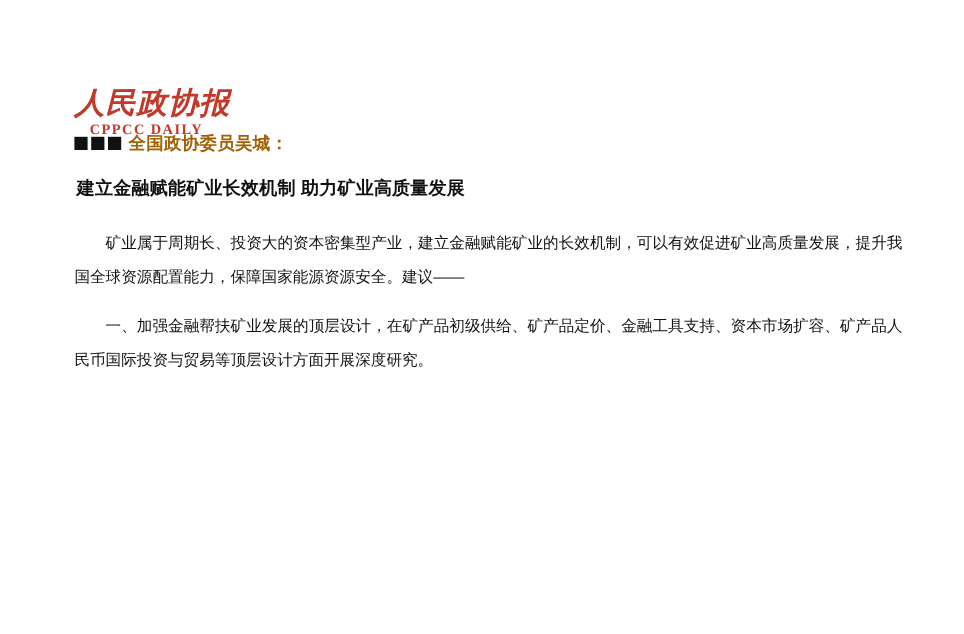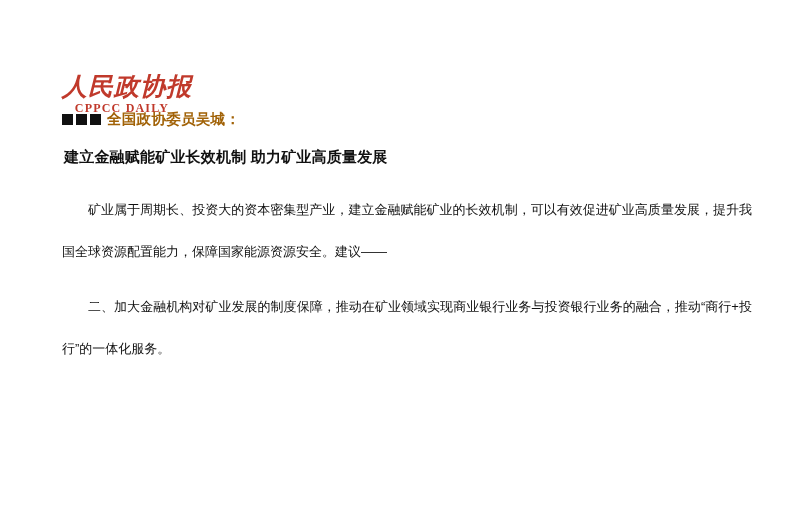--- a/index.html
+++ b/index.html
@@ -79,21 +79,21 @@
   .headline {
     font-size: 15px;
     font-weight: bold;
     color: #111;
     margin-bottom: 22px;
     letter-spacing: 0.2px;
     padding-left: 2px;
   }
   .para {
     font-size: 13px;
-    line-height: 42px;
+    line-height: 28px;
     color: #111;
     text-align: justify;
     margin-bottom: 7px;
     text-indent: 26px;
   }
 </style>
 </head>
 <body>
 
 <div class="page">
@@ -110,16 +110,16 @@
           <i></i>
           <i></i>
           <i></i>
         </span>
       <span class="byline-text">全国政协委员吴城：</span>
     </div>
 
     <div class="headline">建立金融赋能矿业长效机制 助力矿业高质量发展</div>
 
     <p class="para">矿业属于周期长、投资大的资本密集型产业，建立金融赋能矿业的长效机制，可以有效促进矿业高质量发展，提升我国全球资源配置能力，保障国家能源资源安全。建议——</p>
-    <p class="para">二、加大金融机构对矿业发展的制度保障，推动在矿业领域实现商业银行业务与投资银行业务的融合，推动“商行+投行”的一体化服务。</p>
+    <p class="para">一、加强金融帮扶矿业发展的顶层设计，在矿产品初级供给、矿产品定价、金融工具支持、资本市场扩容、矿产品人民币国际投资与贸易等顶层设计方面开展深度研究。</p>
 
   </div>
 </div>
 
 </body></html>

